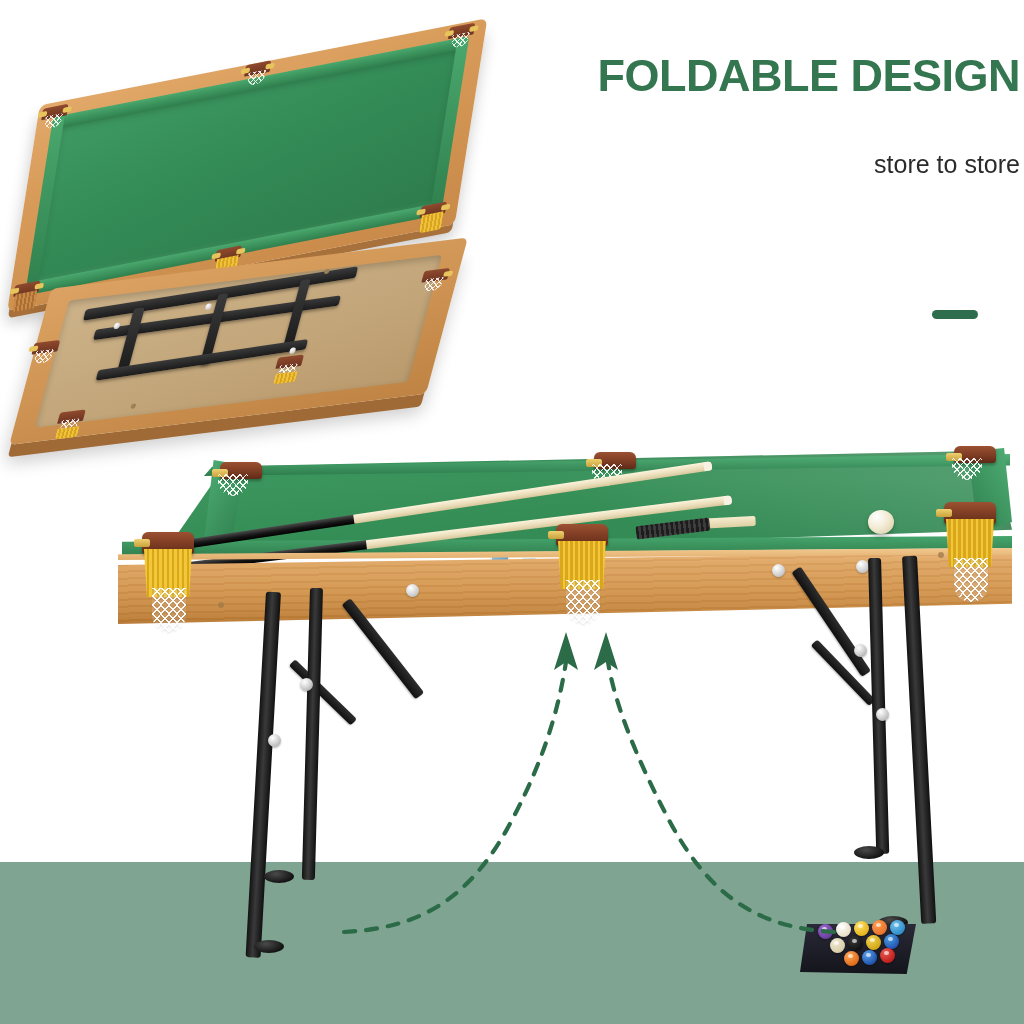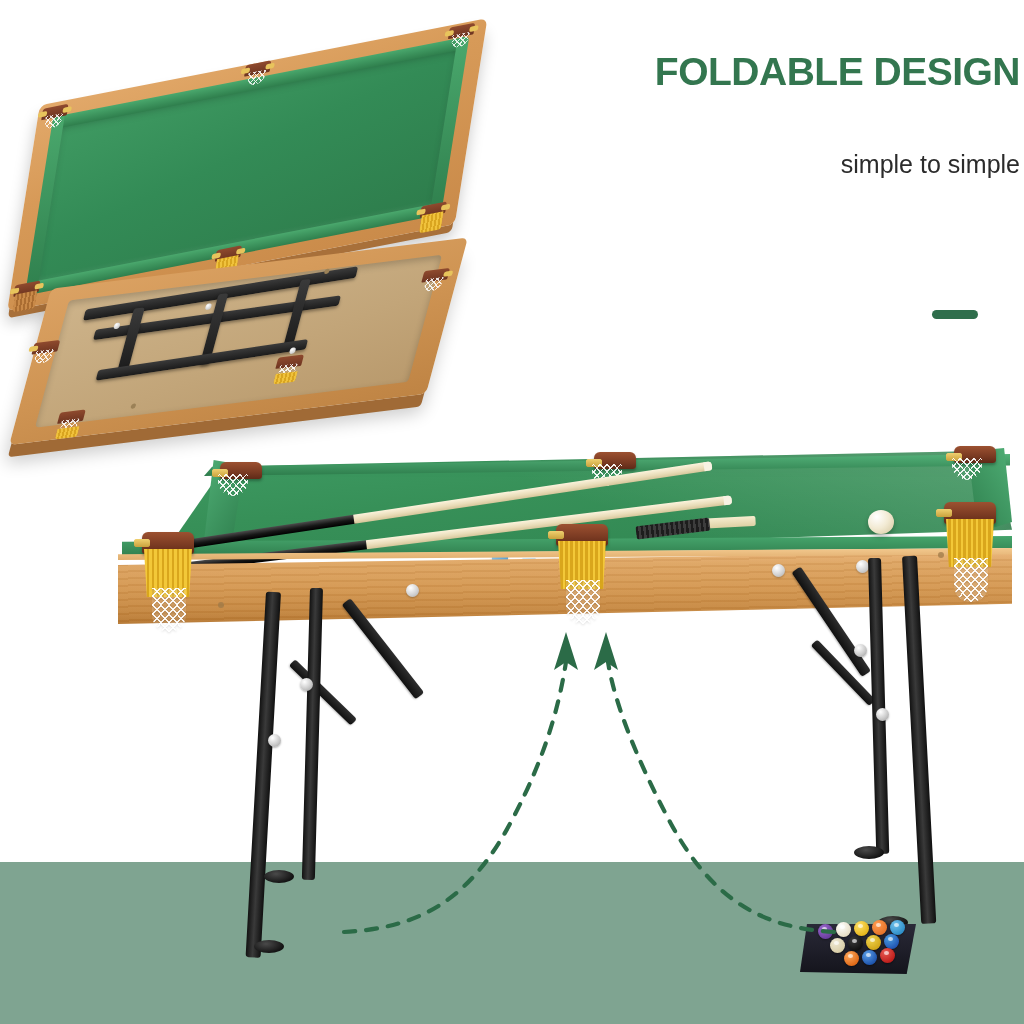--- a/index.html
+++ b/index.html
@@ -10,21 +10,21 @@
     position:relative;
   }
   #stage{position:relative;width:1024px;height:1024px;background:#fff;overflow:hidden;}
 
   
   .floor-band{position:absolute;left:0;top:862px;width:1024px;height:162px;background:#7fa491;}
 
   
   .headline{
     position:absolute;left:528px;top:52px;width:492px;
-    font-size:39px;font-weight:bold;letter-spacing:-0.5px;
+    font-size:45px;font-weight:bold;letter-spacing:-0.5px;
     color:#33764f;text-align:right;line-height:1.05;white-space:nowrap;
   }
   .subhead{
     position:absolute;left:520px;top:146px;width:500px;
     font-size:25px;color:#2b2b2b;text-align:right;line-height:1.45;font-weight:400;
   }
   .dash-rule{
     position:absolute;left:932px;top:310px;width:46px;height:9px;
     border-radius:5px;background:#2f6e4c;
   }
@@ -217,21 +217,21 @@
 </style>
 </head>
 <body>
 
 <div id="stage">
 
   <div class="floor-band"></div>
 
   <div class="headline">FOLDABLE DESIGN</div>
   <div class="subhead">
-    <div>simple to simple</div>
+    <div>store to store</div>
   </div>
   <div class="dash-rule"></div>
 
   <div class="fold-top">
     <div class="ft-body">
       <div class="ft-wood"></div>
       <div class="ft-felt"></div>
 
       <div class="ft-cushion" style="left:34px;top:34px;width:420px;height:12px;"></div>
       <div class="ft-cushion" style="left:34px;top:192px;width:420px;height:12px;"></div>

